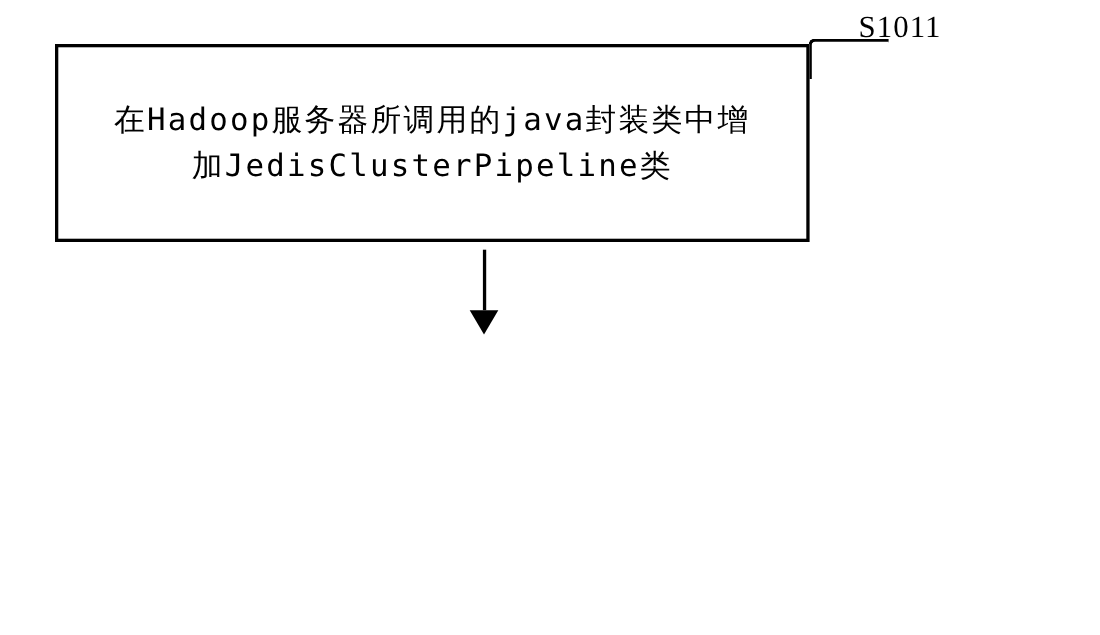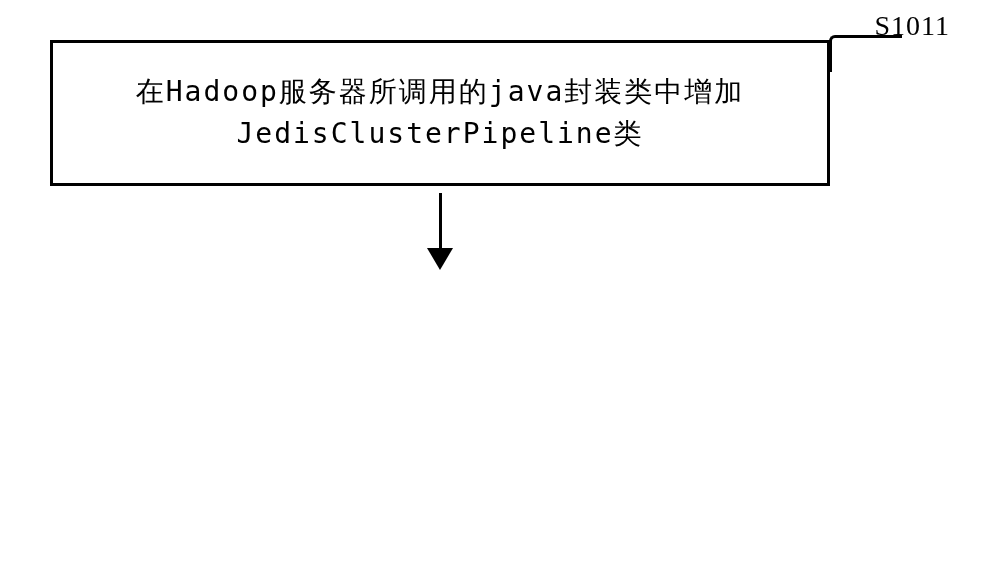--- a/index.html
+++ b/index.html
@@ -10,30 +10,30 @@
       display: flex;
       justify-content: center;
       align-items: flex-start;
     }
     .diagram {
       position: relative;
       width: 900px;
     }
     .box {
       border: 3px solid #000;
-      padding: 28px 40px;
+      padding: 45px 40px;
       text-align: center;
       font-size: 28px;
       line-height: 1.5;
       position: relative;
       background: #fff;
     }
     .box-wrapper {
       position: relative;
-      width: 780px;
+      width: 686px;
     }
     .label {
       position: absolute;
       top: -30px;
       right: -120px;
       font-size: 28px;
       letter-spacing: 1px;
     }
     .connector-line {
       border-left: 3px solid #000;

